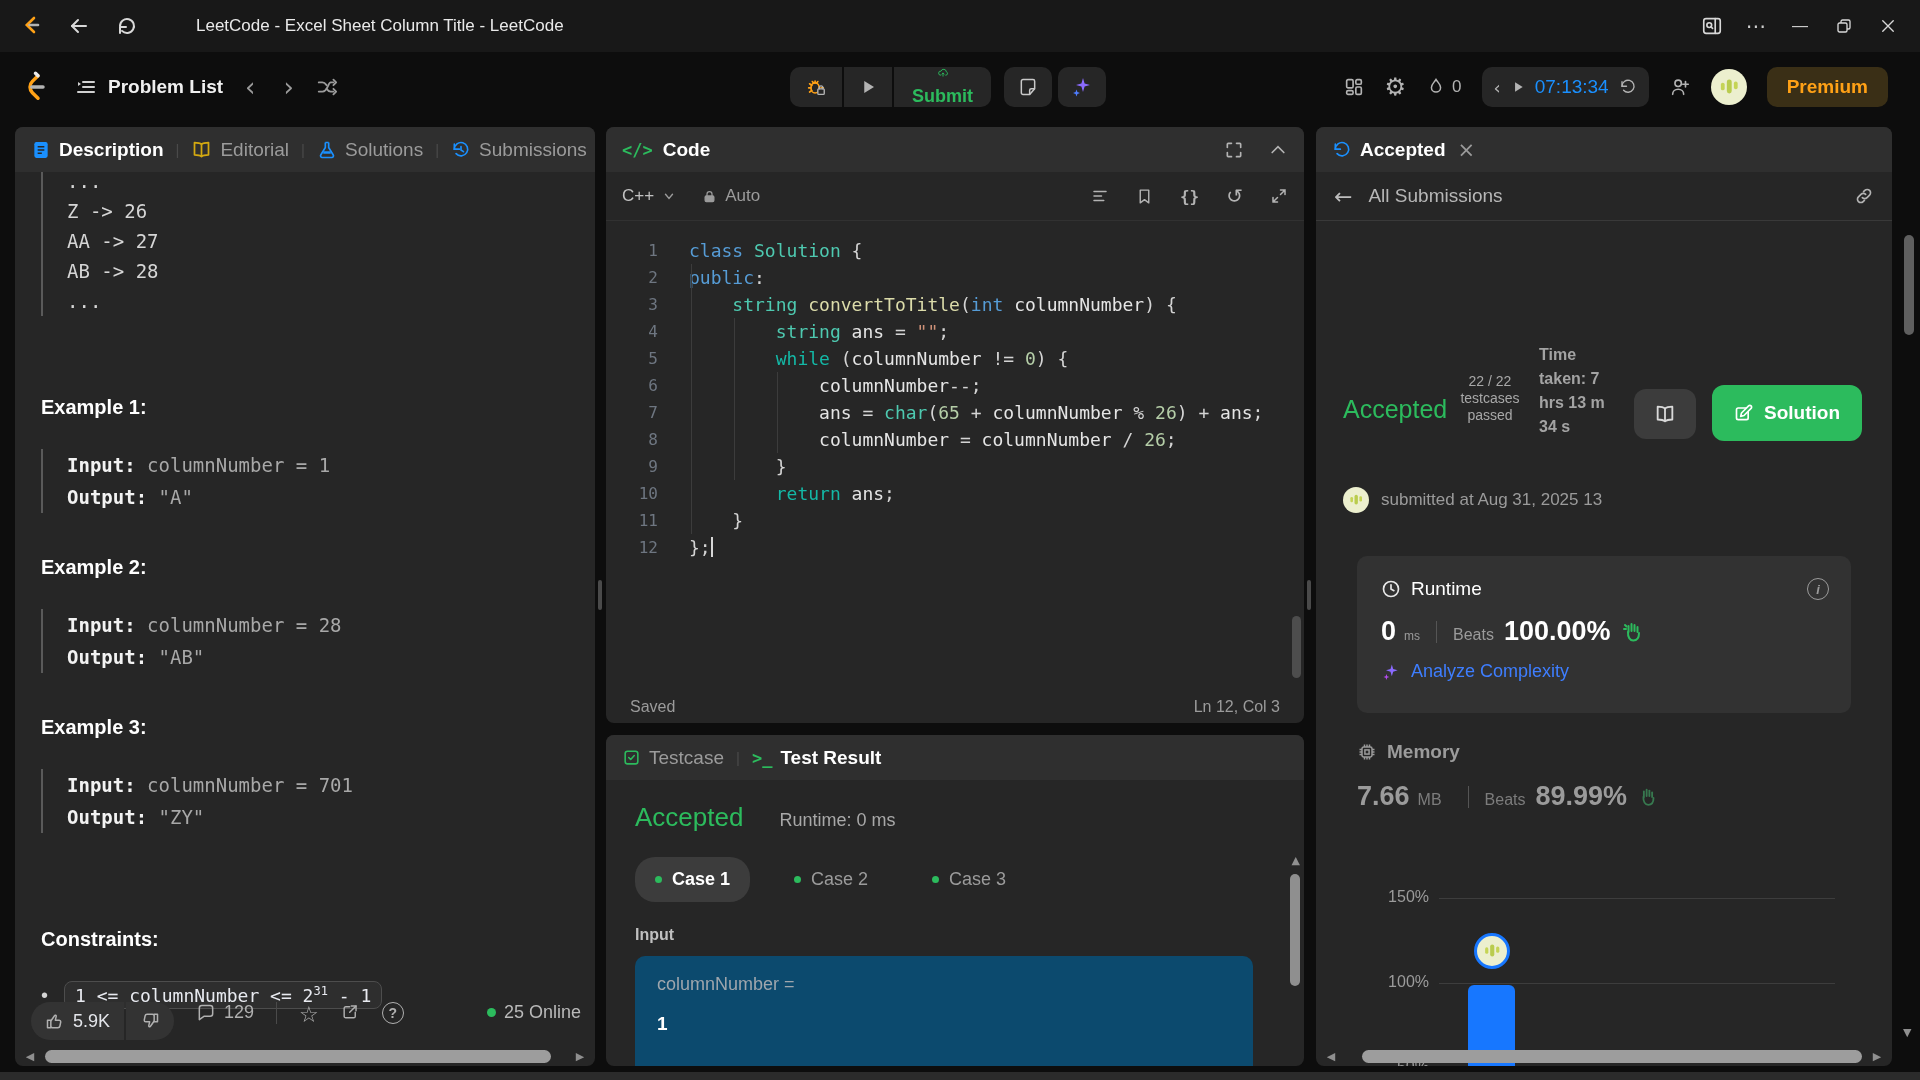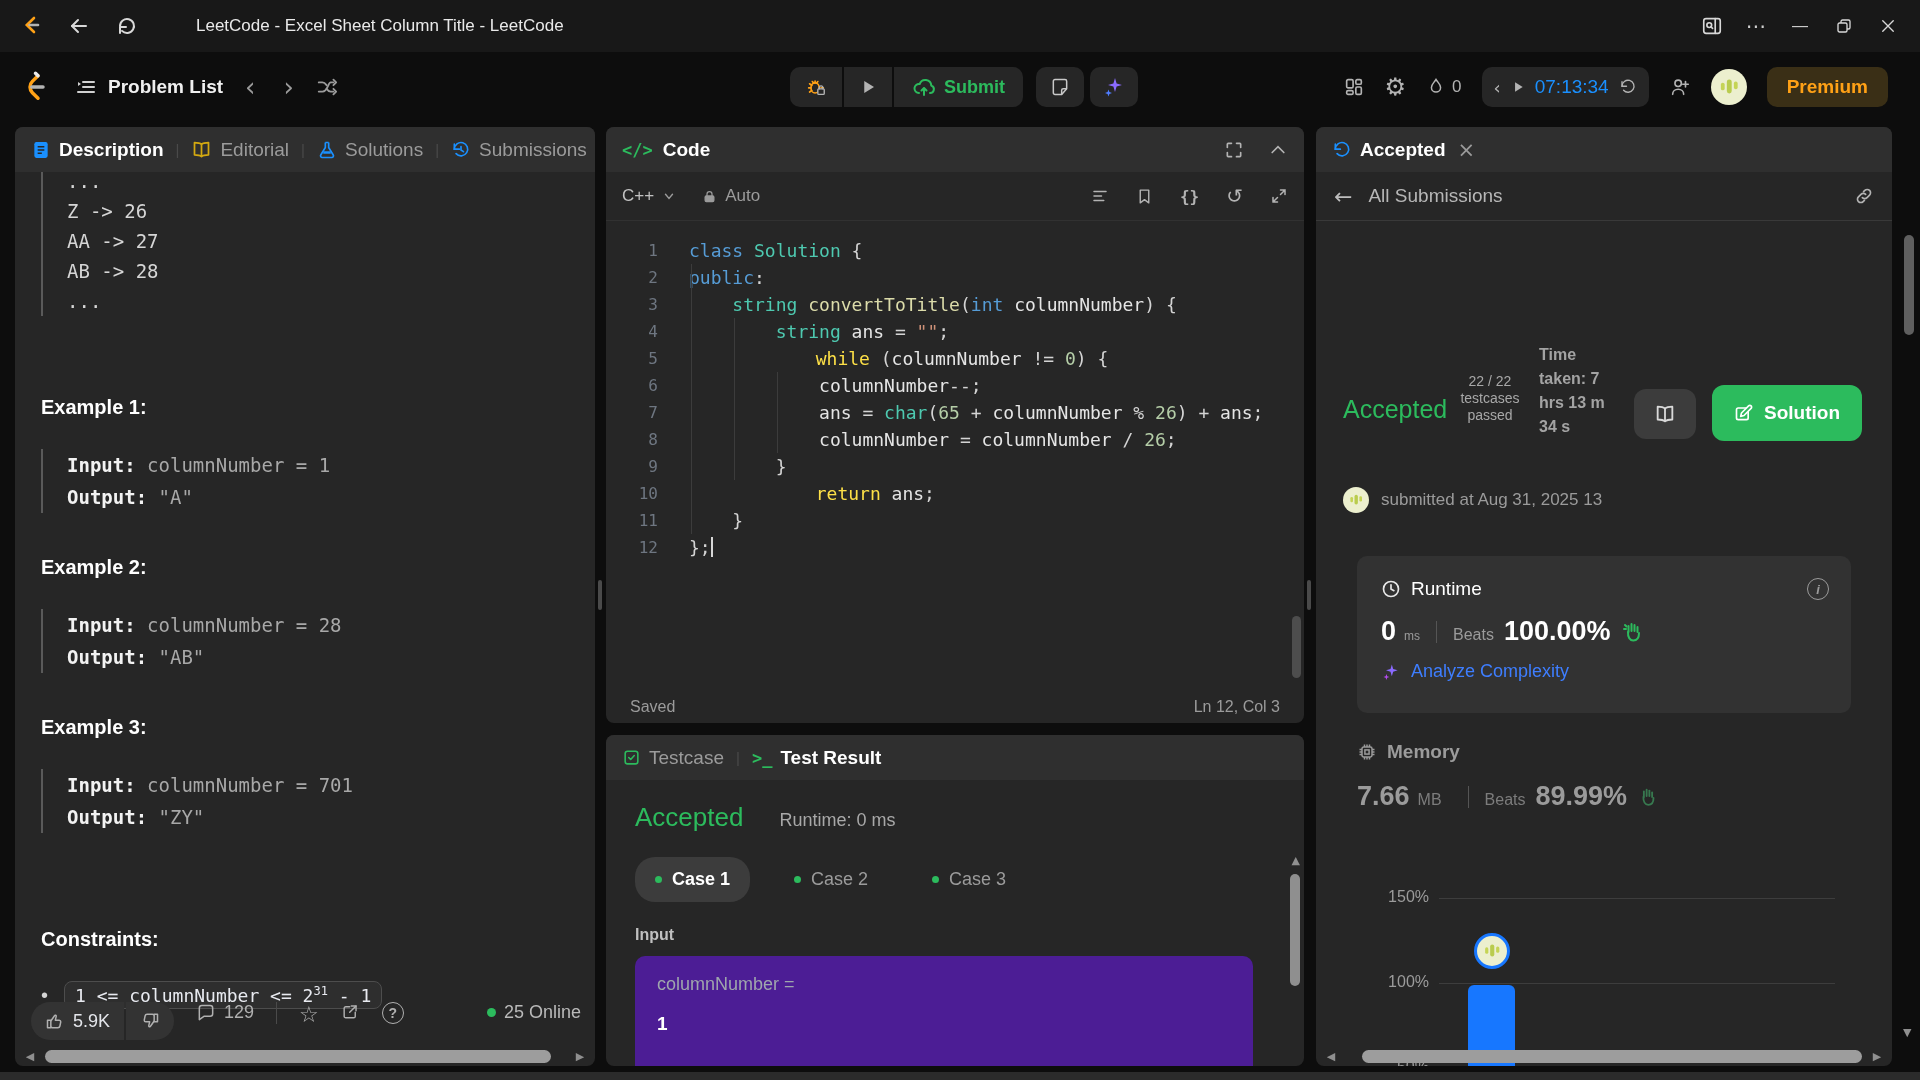--- a/index.html
+++ b/index.html
@@ -24,21 +24,21 @@
   .navbar { position:absolute; top:52px; left:0; right:0; height:70px; background:#0d0d0d; }
   .nav-left { position:absolute; left:18px; top:0; height:70px; display:flex; align-items:center; gap:16px; }
   .nav-item { display:flex; align-items:center; gap:10px; color:#e6e6e6; }
   .nav-pl-label { font-size:19px; font-weight:bold; color:#f0f0f0; }
   .nav-chev { color:#9b9b9b; font-size:26px; line-height:1; padding:0 6px; }
   .nav-center { position:absolute; left:790px; top:15px; display:flex; align-items:center; }
   .chip { background:#262626; height:40px; display:flex; align-items:center; justify-content:center; border-radius:10px; }
   .run-group { display:flex; gap:2px; }
   .run-group .chip { border-radius:0; }
   .run-group .chip:first-child { border-radius:10px 0 0 10px; }
-  .run-group .chip:last-child { border-radius:0 10px 10px 0; }
+  .run-group .chip:last-child { border-radius:0 10px 10px 0;flex-direction:column; }
   .submit-chip { padding:0 18px; gap:8px; color:#2cbb5d; font-weight:bold; font-size:18px; }
   .nav-right { position:absolute; right:32px; top:15px; display:flex; align-items:center; gap:20px; }
   .timer-chip { padding:0 12px; gap:10px; color:#b3b3b3; }
   .timer-text { color:#1a90ff; font-size:19px; }
   .premium-chip { background:#3a2f16; color:#ffa116; font-weight:bold; font-size:19px; padding:0 20px; }
   .avatar { border-radius:50%; background:#ecefce; display:flex; align-items:center; justify-content:center; overflow:hidden; }
   .streak { display:flex; align-items:center; gap:6px; color:#b3b3b3; font-size:17px; }
 
   
   .panel { position:absolute; background:#262626; border-radius:8px; overflow:hidden; }
@@ -87,36 +87,36 @@
   .code-toolbar { height:49px; display:flex; align-items:center; padding:0 16px; border-bottom:1px solid #313131; color:#b3b3b3; }
   .lang { font-size:17px; color:#c2c2c2; display:flex; align-items:center; gap:8px; }
   .auto { display:flex; align-items:center; gap:8px; margin-left:26px; font-size:17px; color:#9b9b9b; }
   .code-tools { margin-left:auto; display:flex; align-items:center; gap:27px; color:#b3b3b3; }
   .code-area { position:relative; height:469px; padding-top:16px; font-family:"DejaVu Sans Mono", monospace; font-size:18px; }
   .code-row { display:flex; line-height:27px; }
   .ln { width:52px; text-align:right; color:#6e7681; font-size:16px; flex:none; }
   .cl { padding-left:31px; white-space:pre; }
   .tk-kw { color:#569cd6; } .tk-ty { color:#4ec9b0; } .tk-fn { color:#dcdcaa; }
   .tk-va { color:#e5e5e5; } .tk-st { color:#ce9178; } .tk-nu { color:#b5cea8; }
-  .tk-ct { color:#fde047;margin-left:40px; } .tk-pl { color:#d4d4d4; }
+  .tk-ct { color:#14b8a6; } .tk-pl { color:#d4d4d4; }
   .cursor { display:inline-block; width:2px; height:20px; background:#d7d7d7; vertical-align:-3px; }
   .guide { position:absolute; width:1px; background:#3c3c3c; }
   .code-status { position:absolute; left:0; right:0; bottom:0; height:33px; display:flex; align-items:center; justify-content:space-between; padding:0 24px; color:#9b9b9b; font-size:16px; }
 
   
   .tc-body { position:relative; height:286px; padding:0 29px; }
   .tc-verdict-row { display:flex; align-items:baseline; gap:36px; margin-top:22px; }
   .tc-verdict { color:#2cbb5d; font-size:26px; font-weight:500; }
   .tc-runtime { color:#a8a8a8; font-size:18px; }
   .case-row { display:flex; align-items:center; gap:24px; margin-top:24px; }
   .case-chip { height:45px; display:flex; align-items:center; gap:10px; padding:0 20px; border-radius:20px; font-size:18px; color:#9b9b9b; font-weight:500; }
   .case-chip.active { background:#3c3c3c; color:#ffffff; font-weight:bold; }
   .case-dot { width:7px; height:7px; border-radius:50%; background:#2cbb5d; }
   .tc-input-label { margin-top:24px; font-size:16px; font-weight:bold; color:#bfbfbf; }
-  .tc-input-box { margin-top:12px; background:#4c1d95; border-radius:10px; padding:18px 22px; width:618px; height:120px; }
+  .tc-input-box { margin-top:12px; background:#0c4a6e; border-radius:10px; padding:18px 22px; width:618px; height:120px; }
   .tc-input-name { color:#9fa6ad; font-size:18px; }
   .tc-input-value { color:#ffffff; font-size:19px; font-weight:bold; margin-top:18px; }
 
   
   .res-subbar { height:49px; display:flex; align-items:center; padding:0 18px; border-bottom:1px solid #393939; color:#b7b7b7; }
   .res-subbar .back-arrow { font-size:22px; color:#bdbdbd; }
   .res-subbar .sub-label { margin-left:16px; font-size:19px; }
   .res-body { position:relative; height:845px; }
   .res-verdict { position:absolute; left:27px; top:174px; color:#2cbb5d; font-size:25px; font-weight:500; }
   .res-passed { position:absolute; left:133px; top:152px; width:82px; text-align:center; font-size:14px; color:#a8a8a8; line-height:17px; }

